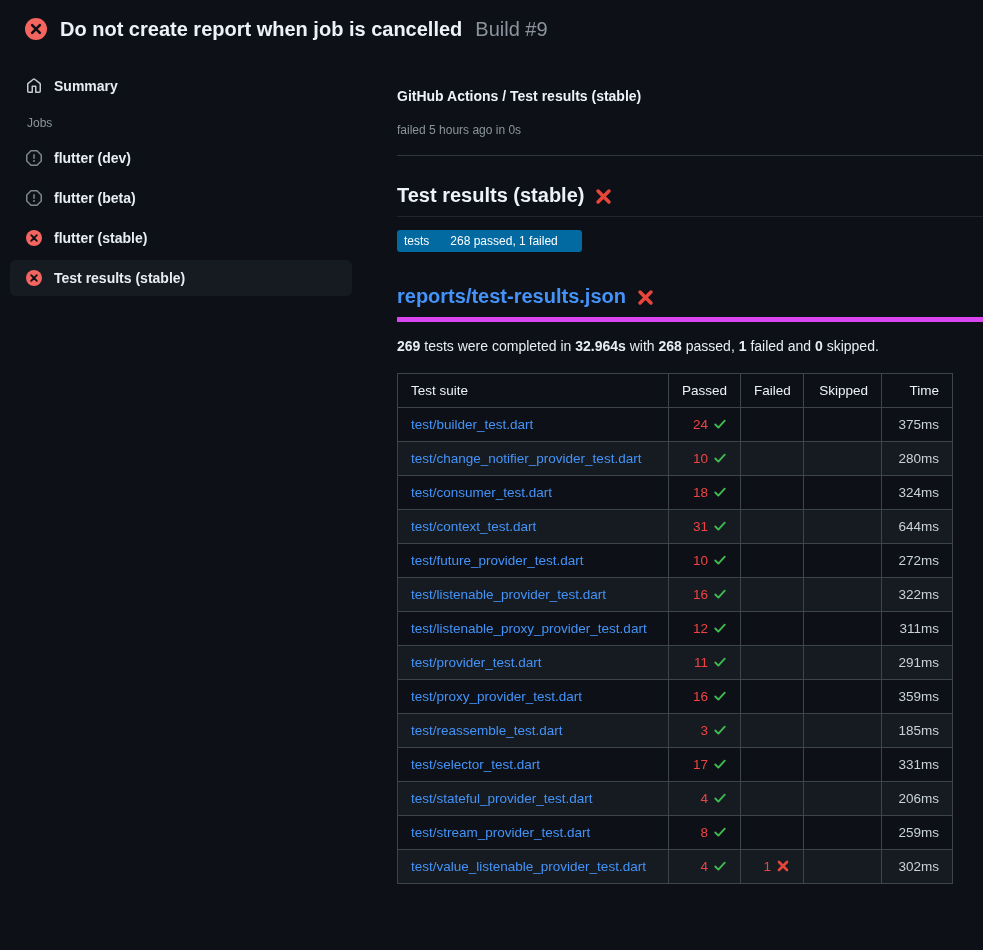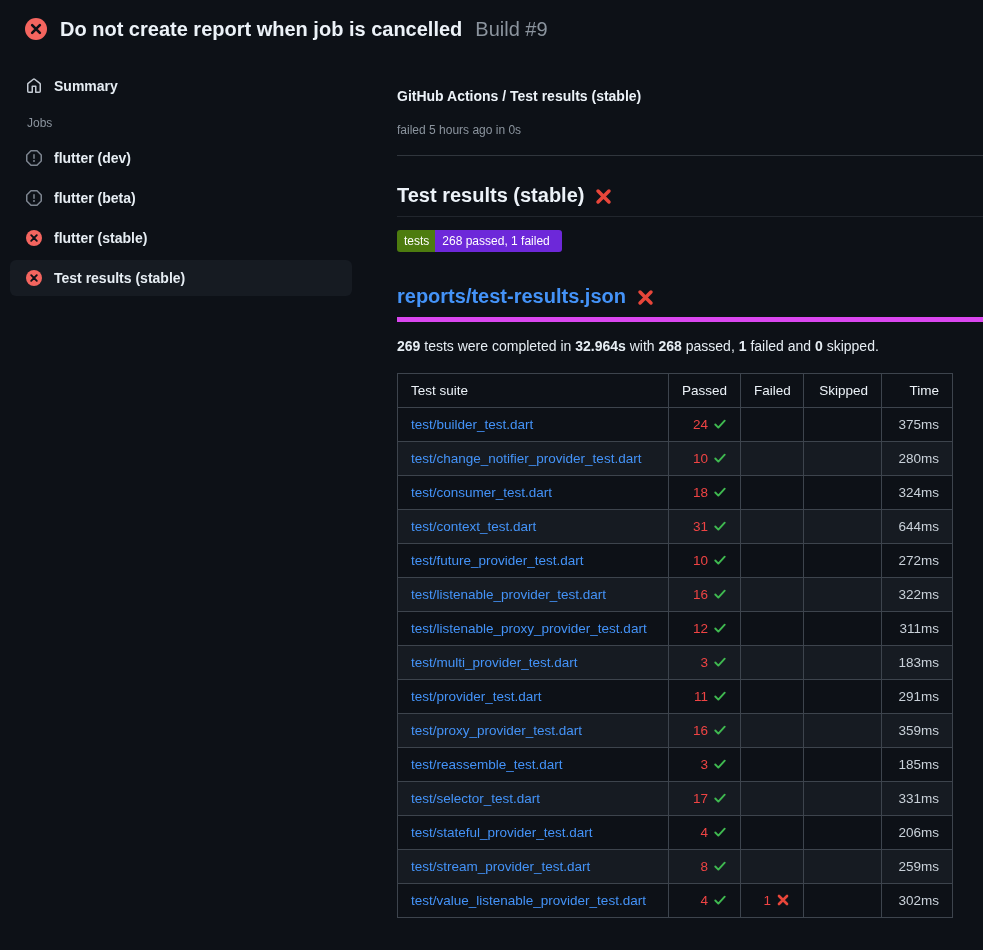--- a/index.html
+++ b/index.html
@@ -50,22 +50,22 @@
     font-size: 20px; font-weight: 600; color: #ecf2f8;
     border-bottom: 1px solid #21262d;
     display: flex; align-items: center; gap: 10px;
   }
   h2.section-title .x-mark { width: 19px; height: 19px; margin-top: 2px; }
 
   .badge {
     margin-top: 13px; display: inline-flex; font-size: 12px; line-height: 1;
     border-radius: 3px; overflow: hidden; color: #ffffff;
   }
-  .badge .badge-label { background: #4d7c0f; padding: 5px 6px 5px 7px; }
-  .badge .badge-value { background: #6d28d9; padding: 5px 12px 5px 7px; }
+  .badge .badge-label { background: #0369a1; padding: 5px 14px 5px 7px; }
+  .badge .badge-value { background: #0369a1; padding: 5px 24px 5px 7px; }
 
   h2.report-title {
     margin: 33px 0 0; padding-bottom: 9px;
     font-size: 20px; font-weight: 600;
     border-bottom: 5px solid #d946ef;
     display: flex; gap: 10px;
   }
   h2.report-title .x-mark { width: 19px; height: 19px; margin-top: 3px; }
 
   .summary-line { margin: 16px 0 0; font-size: 14px; color: #e6edf3; }
@@ -268,29 +268,20 @@
       <tr>
         <td><a href="#">test/listenable_proxy_provider_test.dart</a></td>
         <td><span class="num">12</span><svg class="cell-ico">
                 <use href="#sym-check"></use>
               </svg></td>
         <td><span class="num"></span></td>
         <td><span class="num"></span></td>
         <td><span>311ms</span></td>
       </tr>
 
-      <tr>
-        <td><a href="#">test/multi_provider_test.dart</a></td>
-        <td><span class="num">3</span><svg class="cell-ico">
-                <use href="#sym-check"></use>
-              </svg></td>
-        <td><span class="num"></span></td>
-        <td><span class="num"></span></td>
-        <td><span>183ms</span></td>
-      </tr>
 
       <tr>
         <td><a href="#">test/provider_test.dart</a></td>
         <td><span class="num">11</span><svg class="cell-ico">
                 <use href="#sym-check"></use>
               </svg></td>
         <td><span class="num"></span></td>
         <td><span class="num"></span></td>
         <td><span>291ms</span></td>
       </tr>

